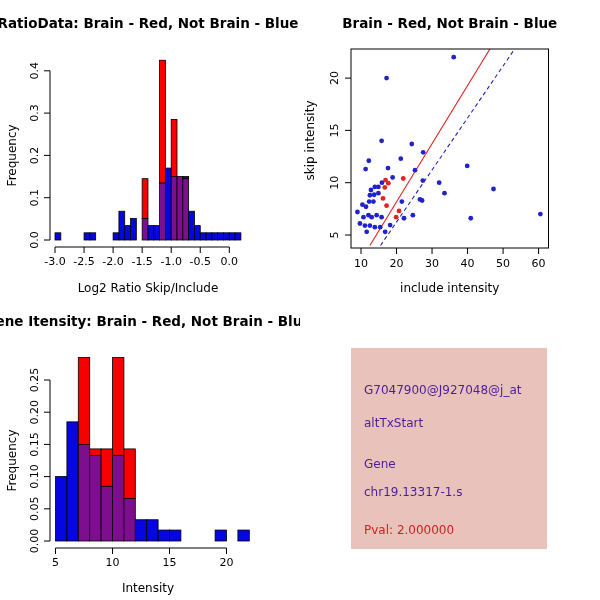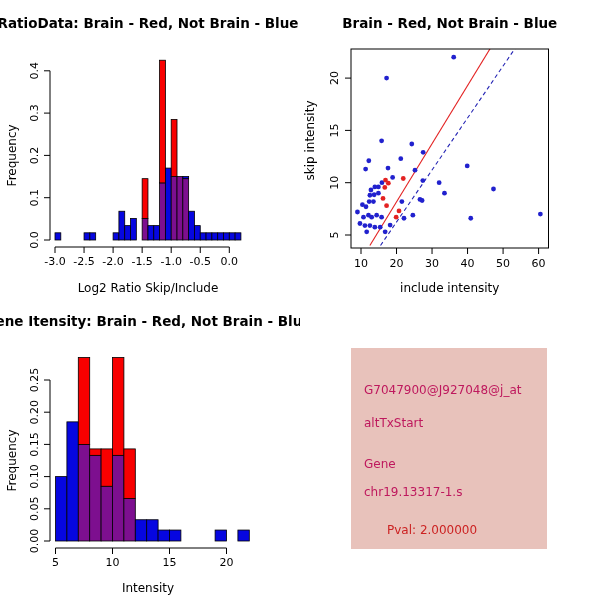--- a/index.html
+++ b/index.html
@@ -2,21 +2,21 @@
 <html><head>
 <meta charset="utf-8">
 <style>
   html,body{margin:0;padding:0;background:#fff;}
   #stage{position:relative;width:600px;height:600px;background:#fff;overflow:hidden;
          font-family:"DejaVu Sans","Liberation Sans",sans-serif;}
   .panel{position:absolute;width:300px;height:300px;}
   svg{display:block;}
   svg text{fill:#000;}
   .info-box{position:absolute;left:51px;top:48px;width:196px;height:201px;}
-  .info-line{position:absolute;left:13px;font-size:12px;color:#be185d;white-space:nowrap;}
+  .info-line{position:absolute;left:13px;font-size:12px;color:#4c1d95;white-space:nowrap;}
 </style>
 </head>
 <body>
 <div id="stage" style="background: rgb(255, 255, 255);">
 
   <div class="panel" id="panel-ratio-hist" style="left:0;top:0;">
     <svg id="svg-hist1" width="300" height="300">
         <rect x="55" y="232.809" width="5.8100000000000005" height="7.1910000000000025" fill="#0606E0" stroke="#000" stroke-width="0.8"></rect>
         <rect x="84.05" y="232.809" width="5.8100000000000005" height="7.1910000000000025" fill="#0606E0" stroke="#000" stroke-width="0.8"></rect>
         <rect x="89.86000000000001" y="232.809" width="5.8100000000000005" height="7.1910000000000025" fill="#0606E0" stroke="#000" stroke-width="0.8"></rect>
@@ -216,17 +216,17 @@
         <text x="16" y="160.5" font-size="12" text-anchor="middle" font-family="&quot;DejaVu Sans&quot;,&quot;Liberation Sans&quot;,sans-serif" transform="rotate(-90 16 160.5)">Frequency</text>
       </svg>
   </div>
 
   <div class="panel" id="panel-info" style="left:300px;top:300px;">
     <div class="info-box" id="info-box" style="background: rgb(232, 194, 187);">
       <div class="info-line" style="top:35px">G7047900@J927048@j_at</div>
       <div class="info-line" style="top:68px">altTxStart</div>
       <div class="info-line" style="top:109px">Gene</div>
       <div class="info-line" style="top:137px">chr19.13317-1.s</div>
-      <div class="info-line" id="pval-line" style="top: 175px; color: rgb(204, 34, 34); margin-left: 23px;">Pval: 2.000000</div>
+      <div class="info-line" id="pval-line" style="top: 175px; color: rgb(204, 34, 34);">Pval: 2.000000</div>
     </div>
   </div>
 
 </div>
 
 </body></html>

